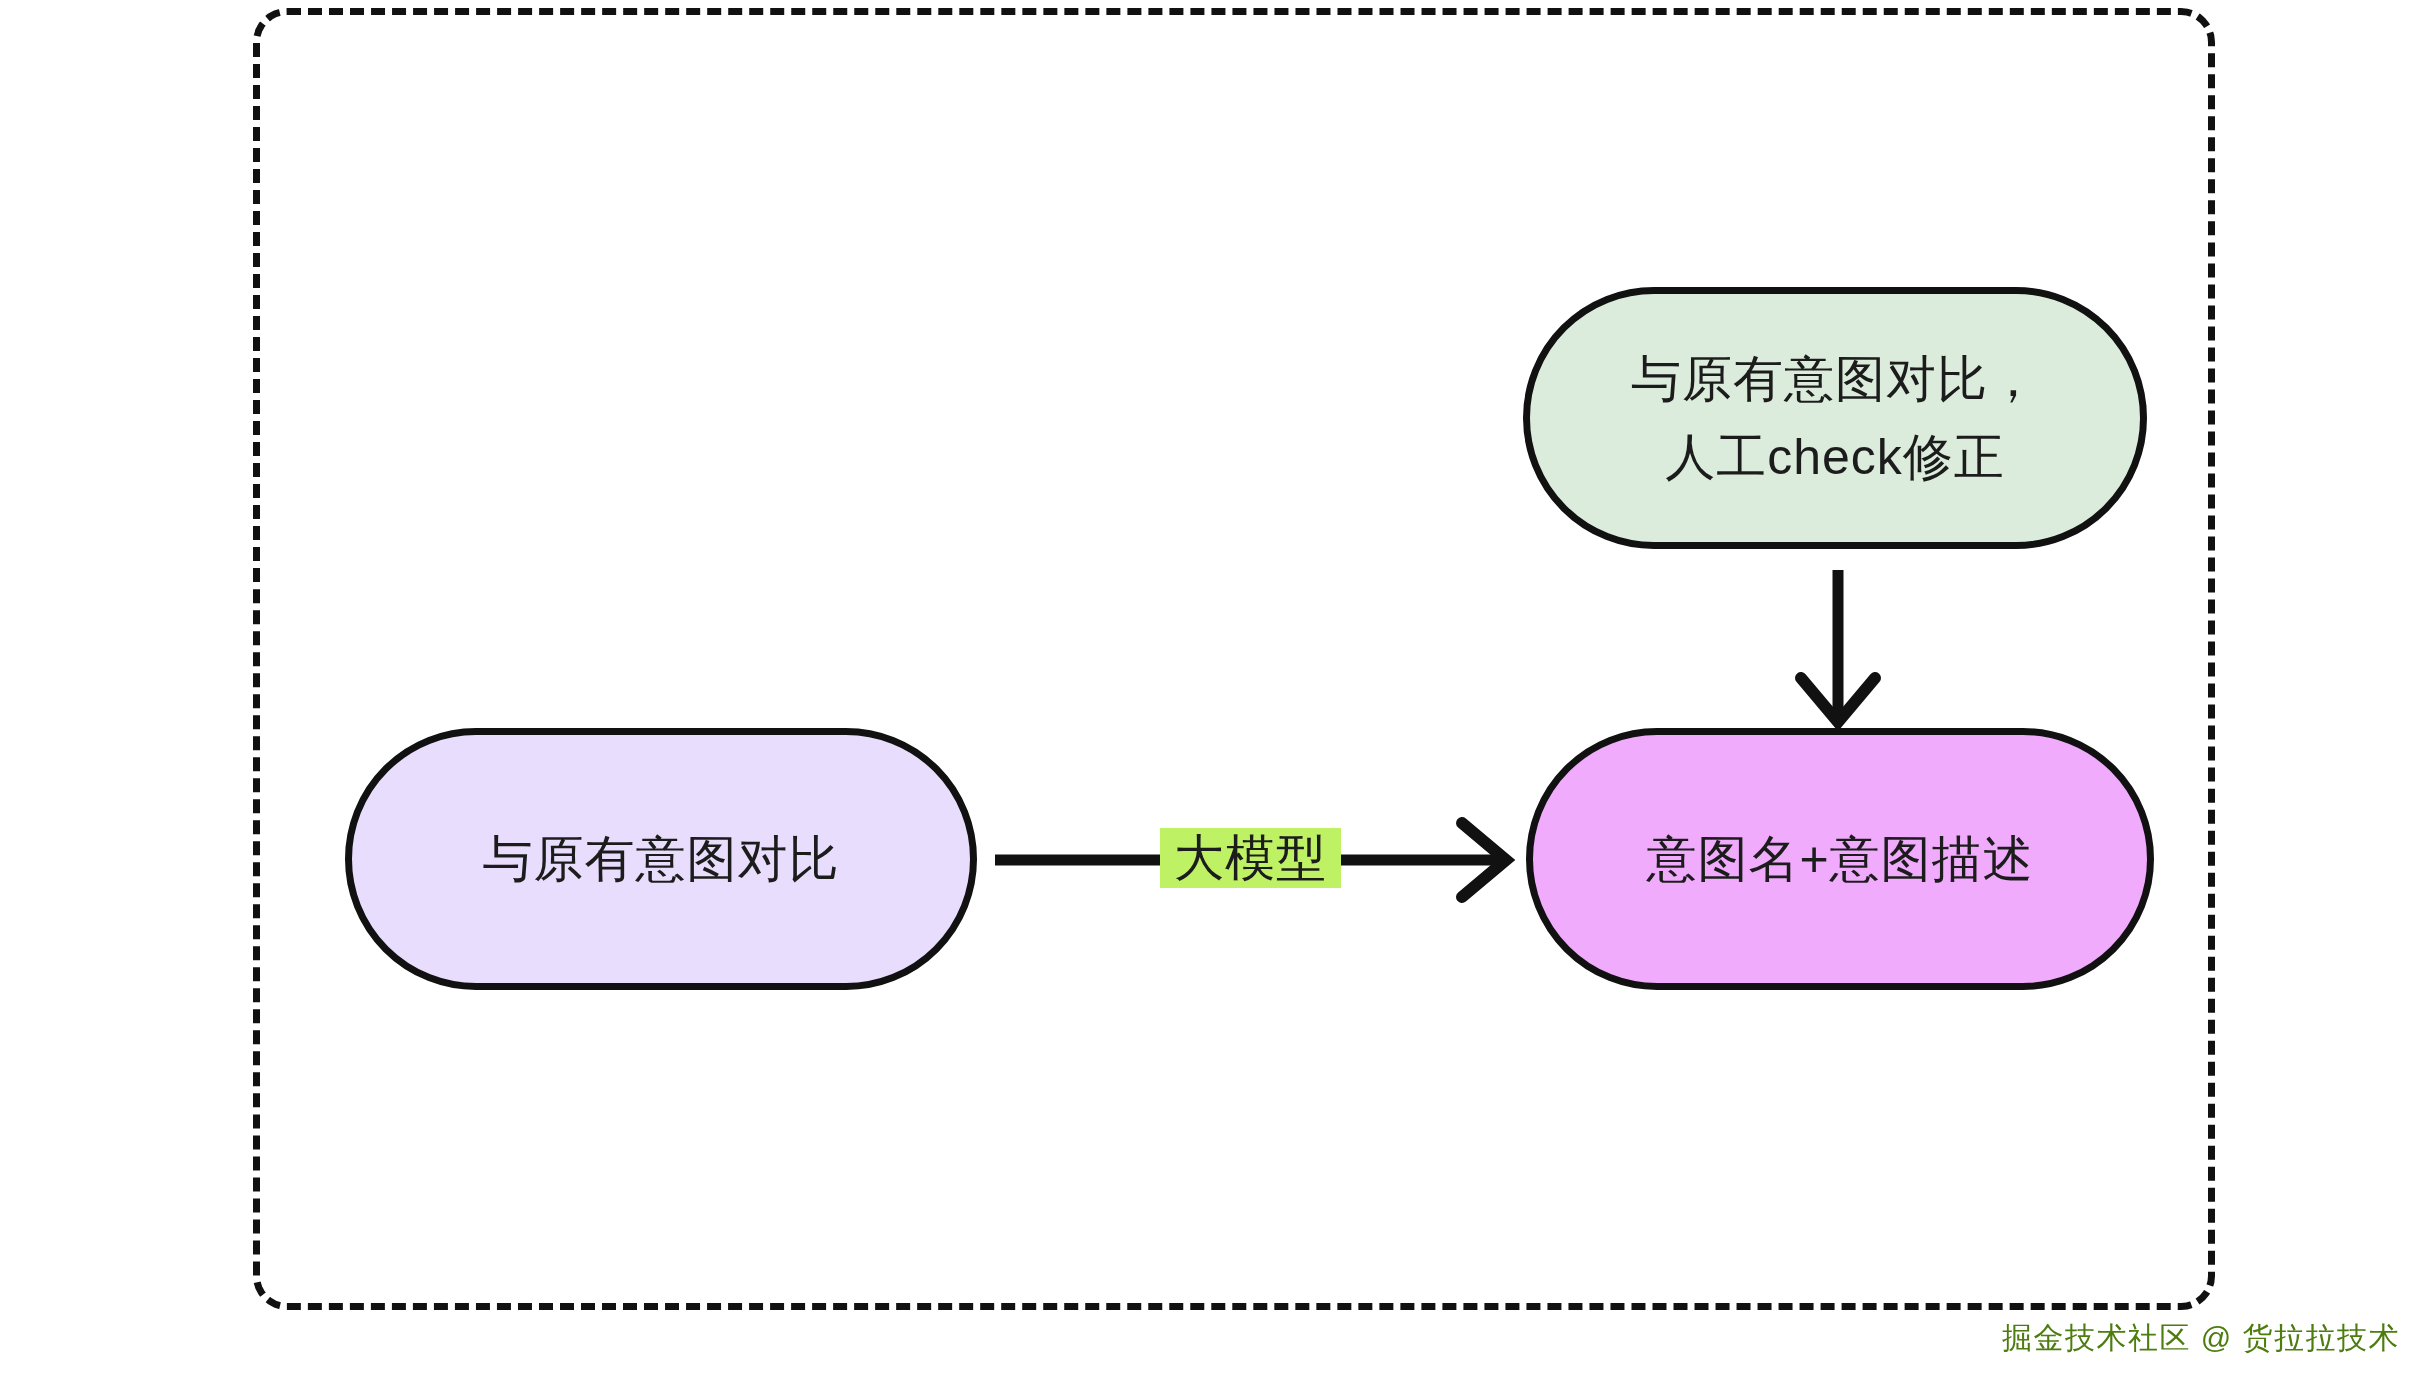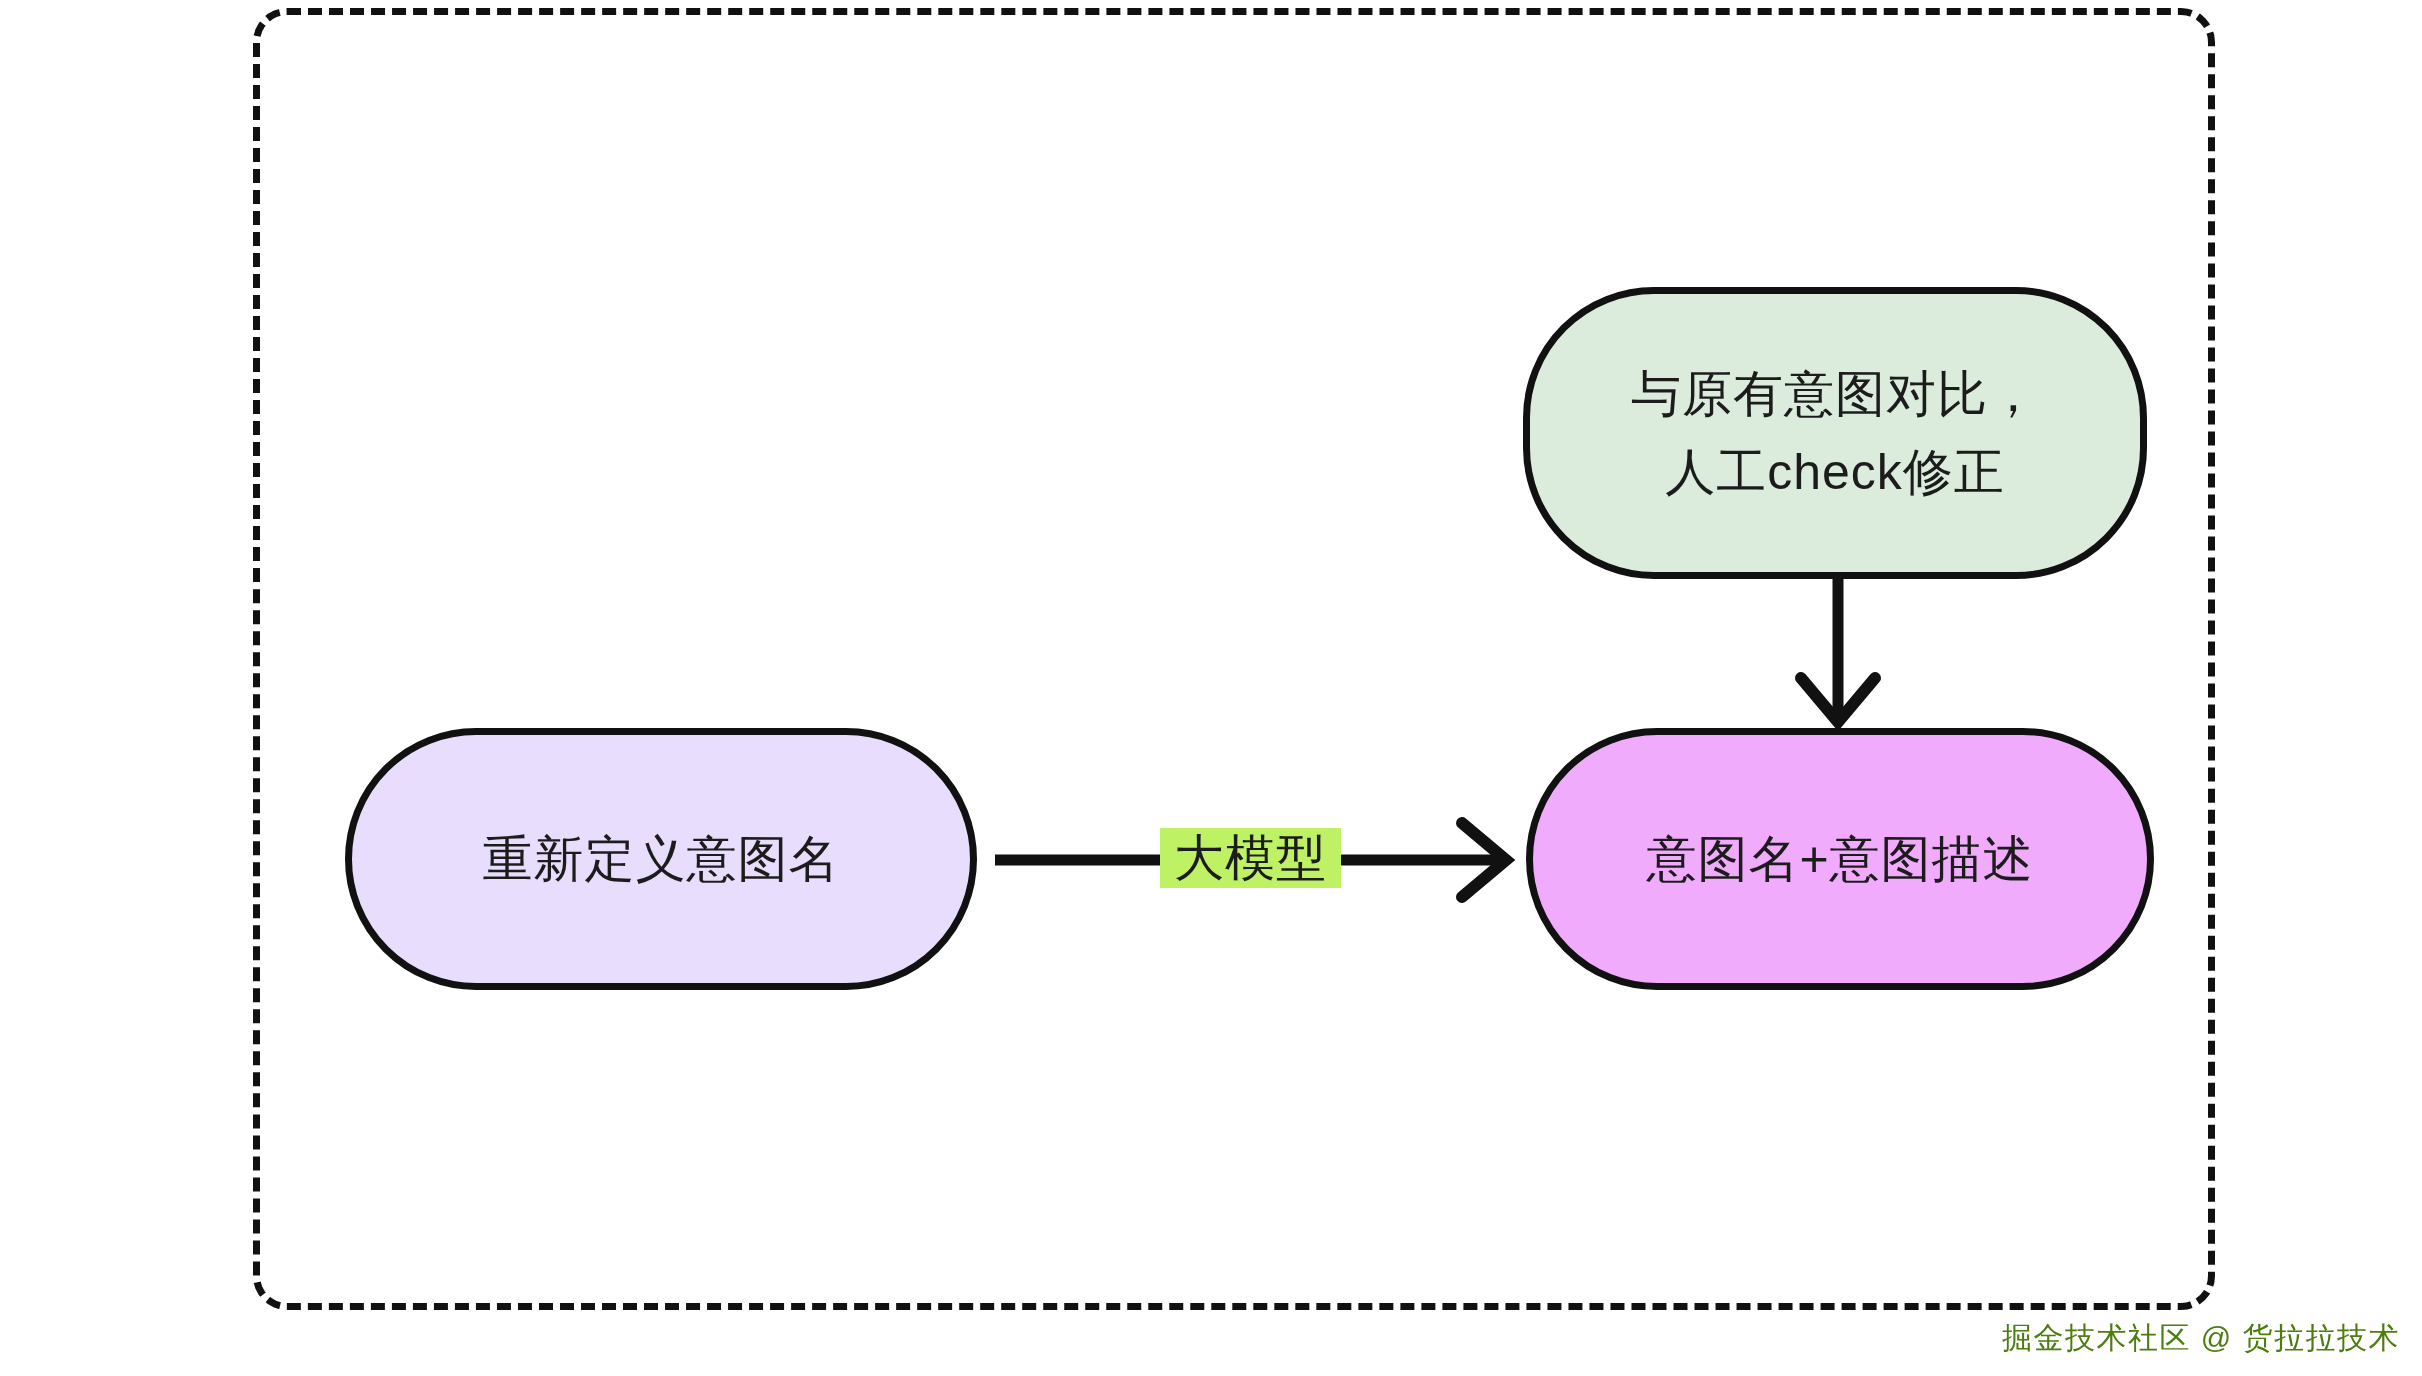--- a/index.html
+++ b/index.html
@@ -55,21 +55,21 @@
     text-align: center;
     color: #1c1c1c;
     font-size: 50px;
     line-height: 78px;
     letter-spacing: 1px;
   }
   .node-green {
     left: 1523px;
     top: 287px;
     width: 624px;
-    height: 292px;
+    height: 262px;
     background: #dcecdc;
     border-radius: 131px;
   }
   .node-purple-left {
     left: 345px;
     top: 728px;
     width: 632px;
     height: 262px;
     background: #e8ddfc;
     border-radius: 131px;
@@ -148,21 +148,21 @@
   <div class="edge-label edge-label-model">大模型</div>
 
   <div class="node node-green">
     <div class="node-text">
       <div>与原有意图对比，</div>
       <div>人工check修正</div>
     </div>
   </div>
 
   <div class="node node-purple-left">
-    <div class="node-text">重新定义意图名</div>
+    <div class="node-text">与原有意图对比</div>
   </div>
 
   <div class="node node-purple-right">
     <div class="node-text">意图名+意图描述</div>
   </div>
 
   <div class="watermark">掘金技术社区 @ 货拉拉技术</div>
 
 </div>
 

